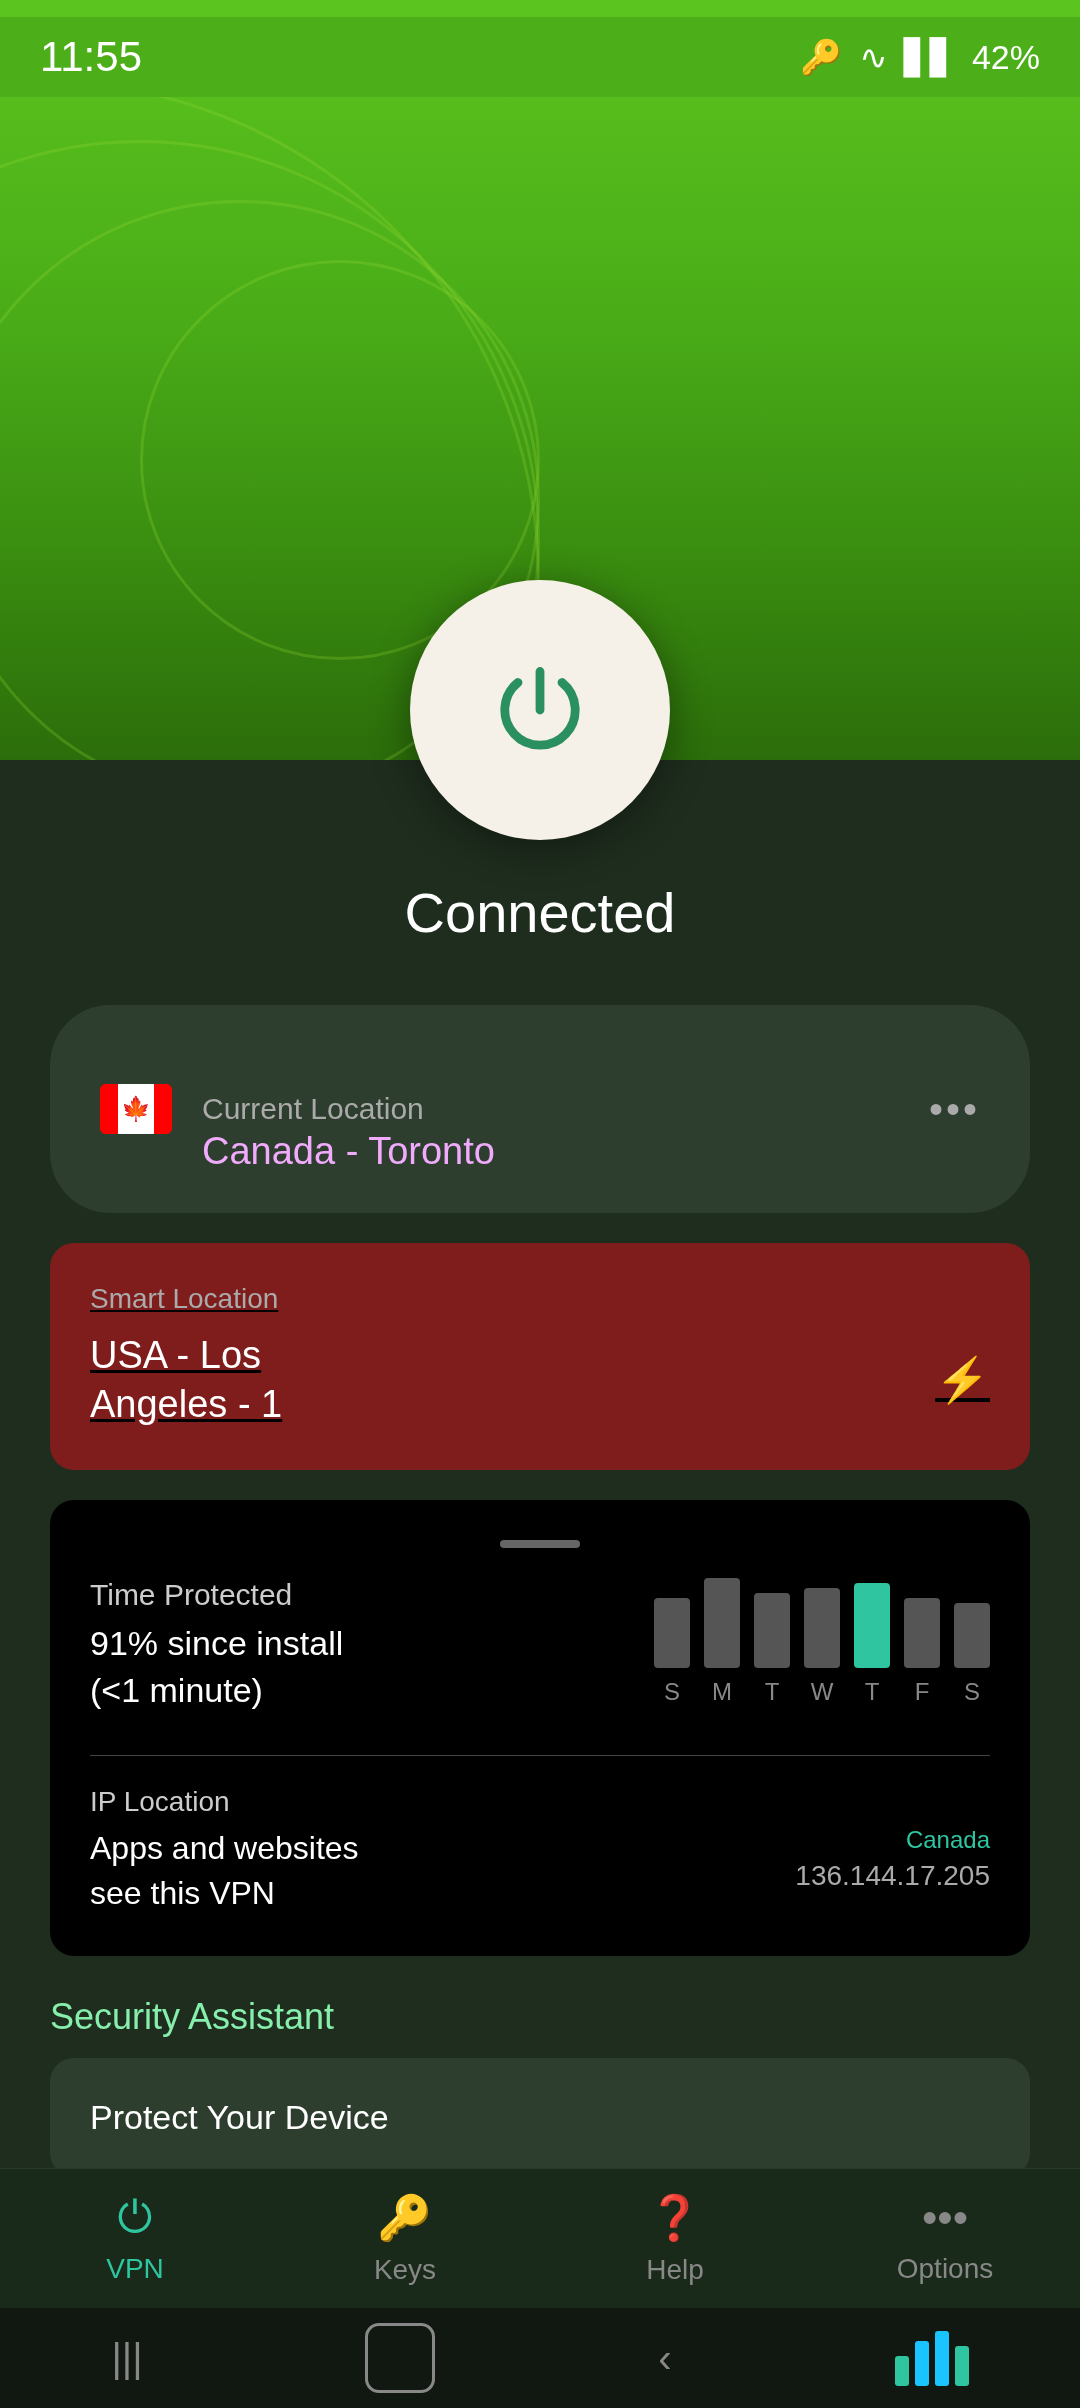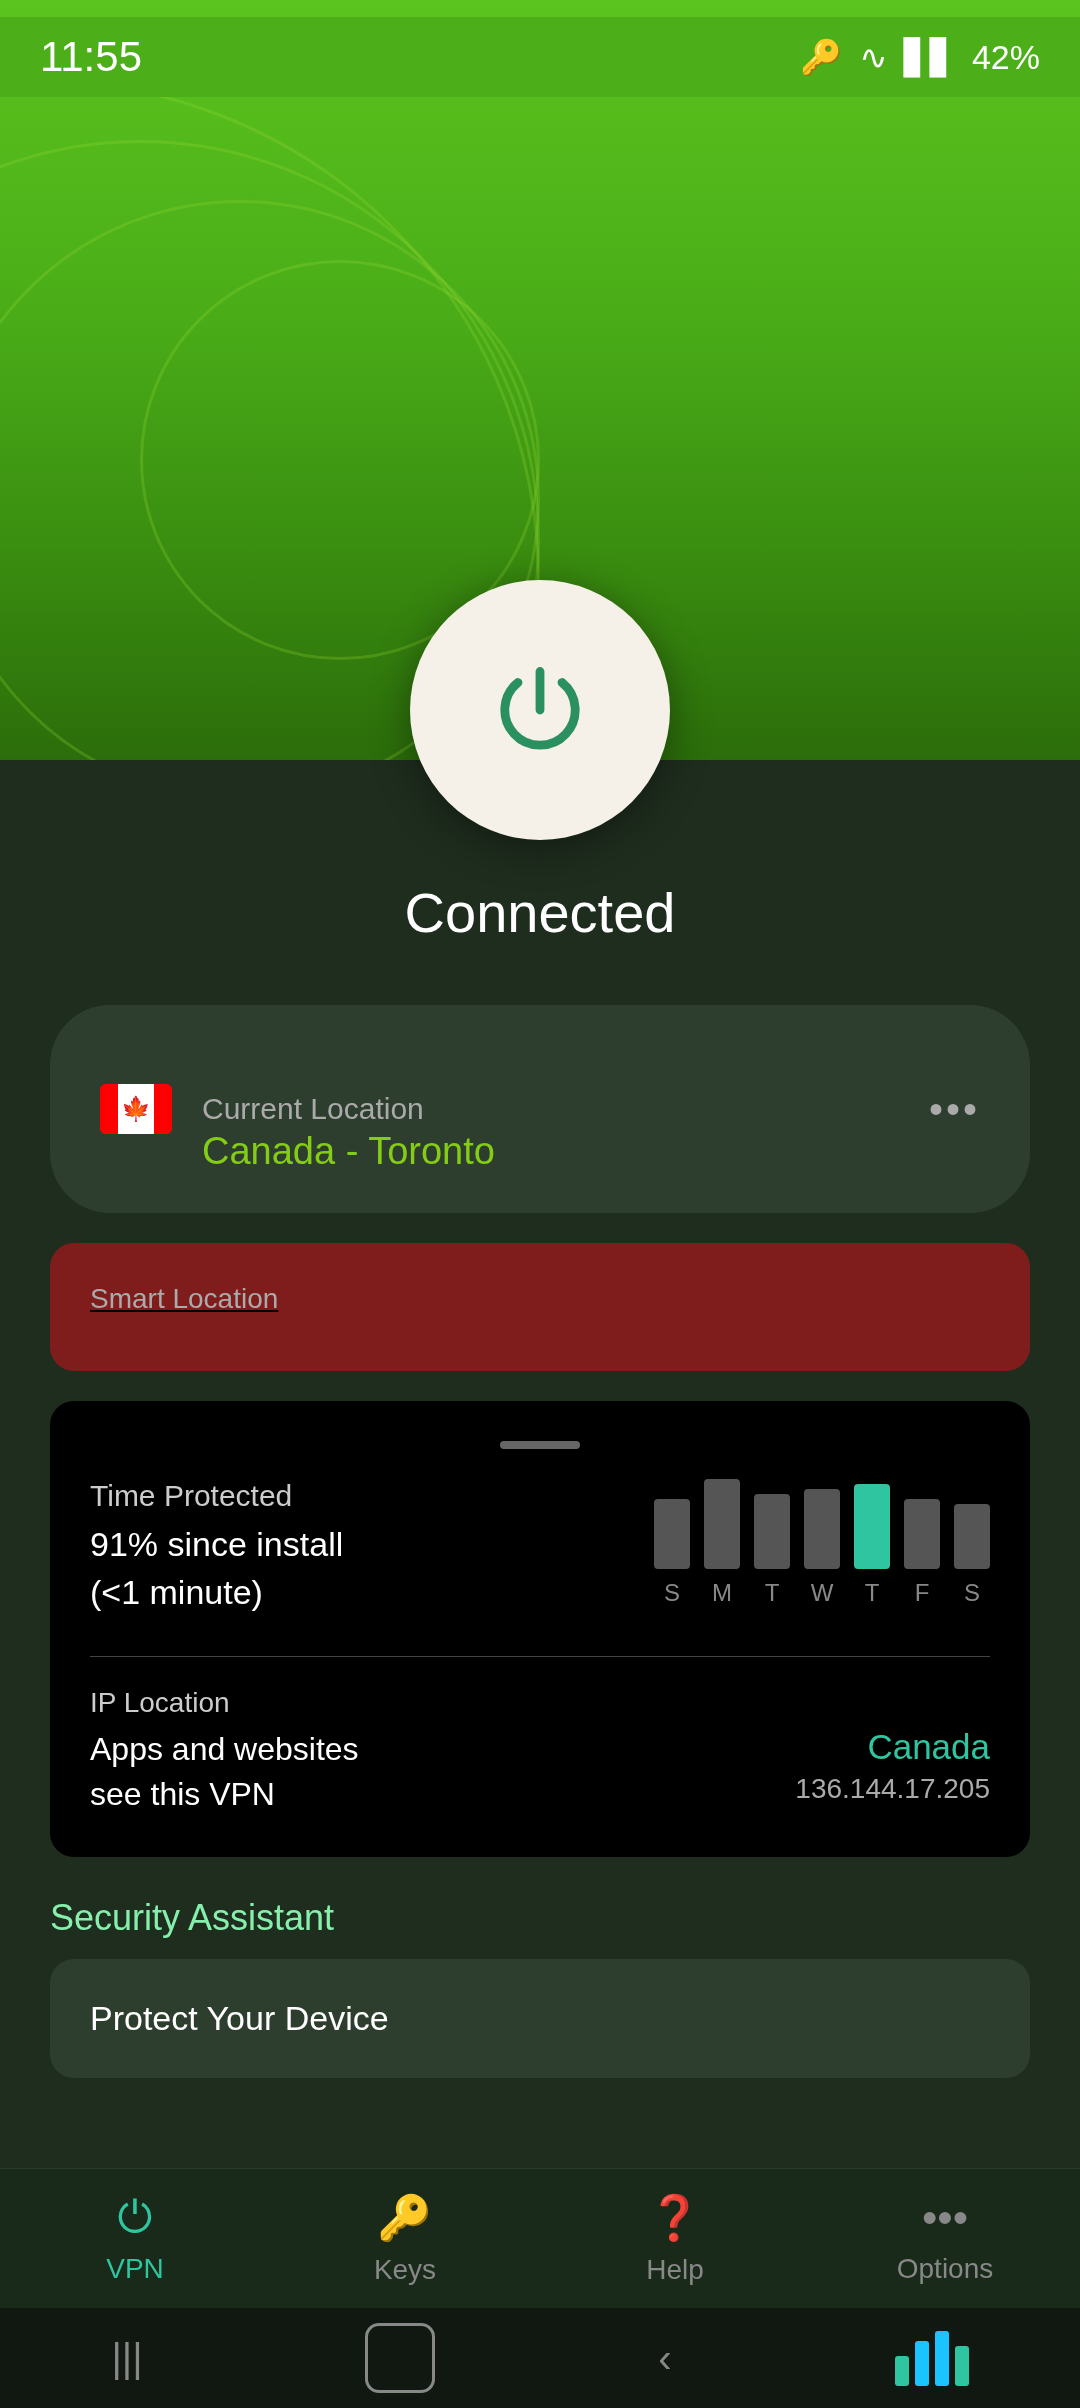--- a/index.html
+++ b/index.html
@@ -185,21 +185,21 @@
       font-size: 24px;
     }
     .location-text-group {}
     .location-label {
       color: #aaa;
       font-size: 30px;
       margin-bottom: 4px;
       margin-top: 47px;
     }
     .location-name {
-      color: #84cc16;
+      color: #f0abfc;
       font-size: 38px;
       font-weight: 500;
     }
     .three-dots {
       color: #aaa;
       font-size: 40px;
       letter-spacing: 3px;
     }
 
     
@@ -310,21 +310,21 @@
     .ip-description {
       color: white;
       font-size: 32px;
       line-height: 1.4;
     }
     .ip-right {
       text-align: right;
     }
     .ip-country {
       color: #2ec5a0;
-      font-size: 35px;
+      font-size: 24px;
       font-weight: 500;
       margin-bottom: 6px;
     }
     .ip-address {
       color: #aaa;
       font-size: 28px;
     }
 
     
     .security-title {
@@ -477,20 +477,24 @@
           <div class="location-label">Current Location</div>
           <div class="location-name">Canada - Toronto</div>
         </div>
       </div>
       <div class="three-dots">•••</div>
     </div>
 
     <div class="two-col-row">
       <div class="smart-location-card">
         <div class="smart-label">Smart Location</div>
+        <div class="smart-location-row">
+          <div class="smart-location-name">USA - Los<br>Angeles - 1</div>
+          <div class="lightning-icon">⚡</div>
+        </div>
       </div>
     </div>
 
     <div class="stats-card">
       <div class="drag-handle"></div>
 
       <div class="stats-top">
         <div class="time-protected-text">
           <div class="time-protected-label">Time Protected</div>
           <div class="time-protected-value">

